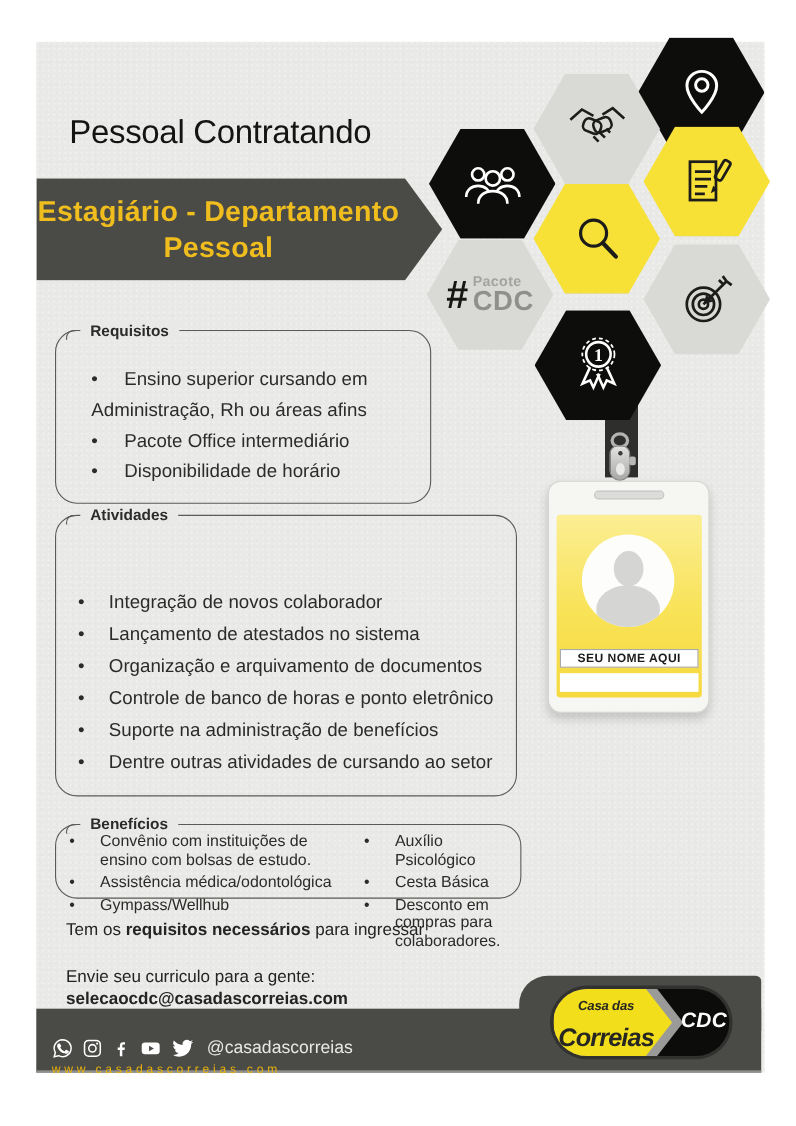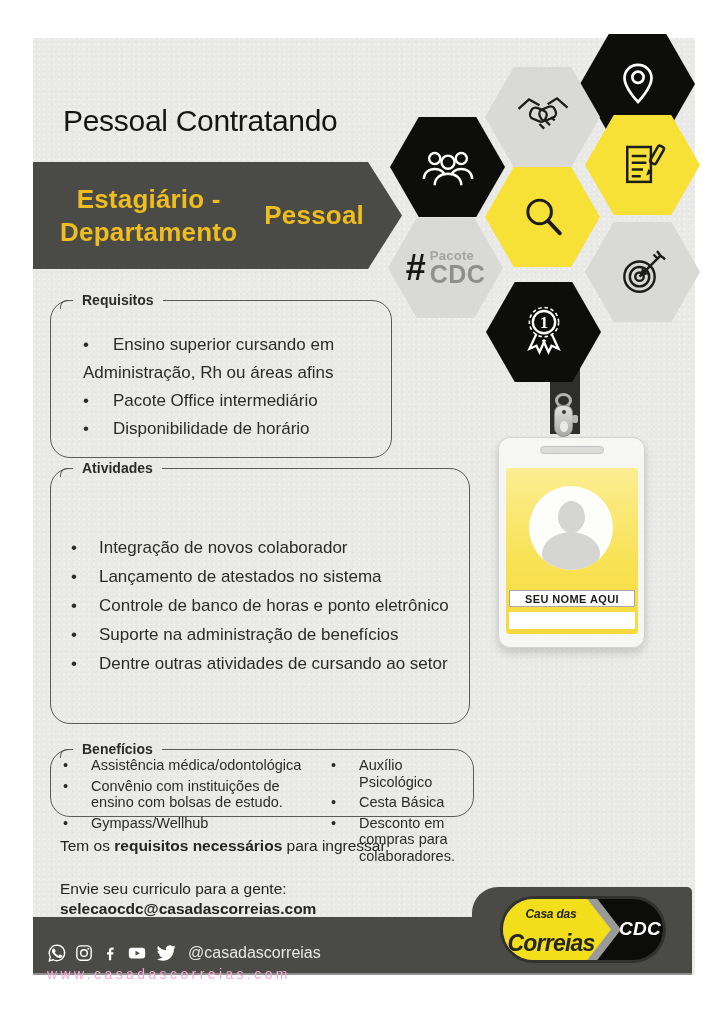--- a/index.html
+++ b/index.html
@@ -14,25 +14,25 @@
     background-image:
       radial-gradient(circle at 25% 25%, rgba(255,255,255,.5) .5px, transparent 1.2px),
       radial-gradient(circle at 70% 60%, rgba(0,0,0,.028) .5px, transparent 1.2px);
     background-size:5px 5px, 7px 7px;
   }
 
   
   .page-title { position:absolute; left:30px; top:66px; font-size:30px; color:#141412; letter-spacing:-.3px; white-space:nowrap; }
   .page-title .bold { font-weight:400; }
   .banner {
-    position:absolute; left:0; top:124px; width:369px; height:107px;
+    position:absolute; left:0; top:124px; width:369px; height:93px;
     background:#4a4a47;
     clip-path:polygon(0 0, 90.8% 0, 100% 50%, 90.8% 100%, 0 100%);
     filter:drop-shadow(2px 3px 3px rgba(0,0,0,.28));
-    display:flex; flex-direction:row; justify-content:center; align-items:center;
+    display:flex; flex-direction:column; justify-content:center; align-items:center;
     padding-right:38px; text-align:center;
   }
   .banner .bline { color:#f0bd1e; font-weight:700; font-size:26px; line-height:33px; letter-spacing:.2px; }
 
   
   .hex { position:absolute; width:115px; height:100px;
     clip-path:polygon(25% 0, 75% 0, 100% 50%, 75% 100%, 25% 100%, 0 50%);
     display:flex; align-items:center; justify-content:center;
     filter:drop-shadow(-3px 4px 3px rgba(0,0,0,.25)); }
   .hex-black { background:#0d0d0c; }
@@ -97,21 +97,21 @@
   .rich b { font-weight:700; }
 
   
   .footer-tab { position:absolute; left:439px; top:849px; width:220px; height:50px; background:#4a4a47;
     border-top-left-radius:26px; border-top-right-radius:5px; }
   .footer-bar { position:absolute; left:0; top:879px; width:659px; height:58px; background:#4a4a47;
     border-bottom:2px solid #8f8f8d; padding:9px 0 0 14px; }
   .social-row { display:flex; align-items:center; gap:7px; height:20px;margin-top:17px; }
   .social-row svg { display:block; }
   .social-handle { color:#e8e8e6; font-size:16px; margin-left:4px; }
-  .website { color:#f9a8d4; font-size:14px; letter-spacing:3.4px; margin-top:3px; }
+  .website { color:#eab308; font-size:11px; letter-spacing:3.4px; margin-top:3px; }
 
   .logo { position:absolute; left:470px; top:861px; width:160px; height:61px; border-radius:31px;
     background:#0c0c0b; box-shadow:0 0 0 3px #31312f; overflow:hidden; z-index:2; }
   .logo-gray { position:absolute; left:0; top:0; bottom:0; width:118px; background:#9a9a98;
     clip-path:polygon(0 0, 80% 0, 100% 50%, 80% 100%, 0 100%); }
   .logo-yellow { position:absolute; left:0; top:0; bottom:0; width:108px; background:#f2de1b;
     clip-path:polygon(0 0, 78% 0, 100% 50%, 78% 100%, 0 100%); }
   .logo-text { position:absolute; left:0; top:9px; width:96px; text-align:center; font-style:italic; color:#262622; line-height:1; }
   .logo-top { display:block; font-size:12px; font-weight:700; letter-spacing:-.2px; }
   .logo-main { display:block; font-size:23px; font-weight:800; letter-spacing:-.8px; margin-top:12px; }
@@ -250,31 +250,32 @@
           <li>Pacote Office intermediário</li>
           <li>Disponibilidade de horário</li>
         </ul>
     </div>
 
     <div class="box box-atividades">
       <div class="box-label">Atividades</div>
       <ul>
           <li>Integração de novos colaborador</li>
           <li>Lançamento de atestados no sistema</li>
+          <li>Organização e arquivamento de documentos</li>
           <li>Controle de banco de horas e ponto eletrônico</li>
           <li>Suporte na administração de benefícios</li>
           <li>Dentre outras atividades de cursando ao setor</li>
         </ul>
     </div>
 
     <div class="box box-beneficios">
       <div class="box-label">Benefícios</div>
       <ul class="benef-left">
+          <li>Convênio com instituições de ensino com bolsas de estudo.</li>
           <li>Assistência médica/odontológica</li>
-          <li>Convênio com instituições de ensino com bolsas de estudo.</li>
           <li>Gympass/Wellhub</li>
         </ul>
       <ul class="benef-right">
           <li>Auxílio Psicológico</li>
           <li>Cesta Básica</li>
           <li>Desconto em compras para colaboradores.</li>
         </ul>
     </div>
 
     <div class="cta-question">

